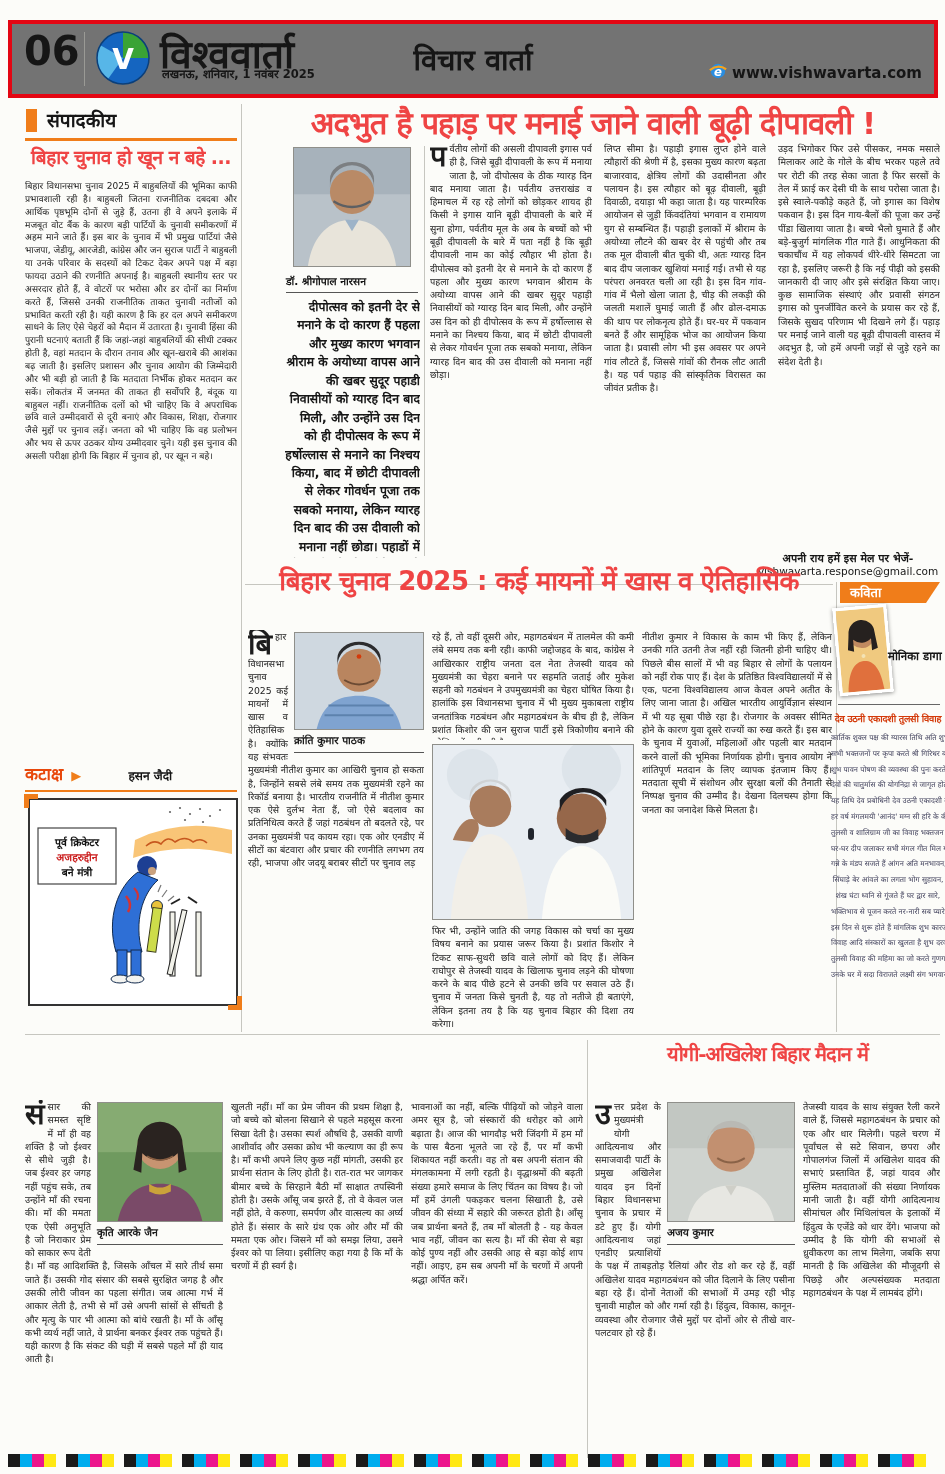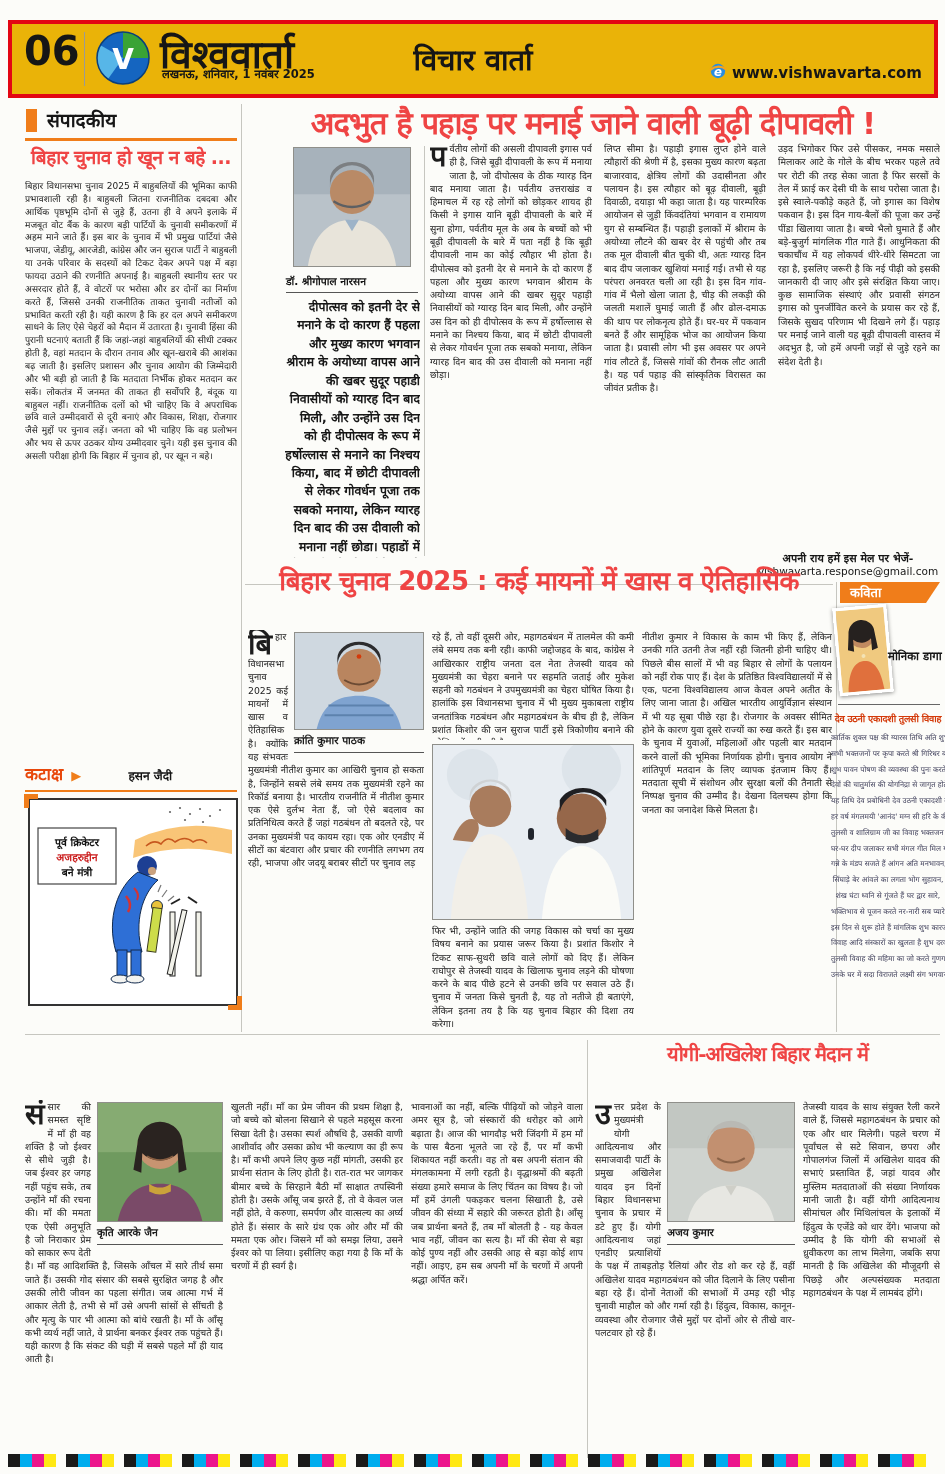--- a/index.html
+++ b/index.html
@@ -10,21 +10,21 @@
   .hrule{position:absolute;height:1px;background:#c6c6c0;}
   .body-text{font-size:9.3px;line-height:1.43;text-align:justify;overflow:hidden;color:#1d1d1d;}
   .dropcap{float:left;font-weight:800;font-size:29px;line-height:26px;margin:1px 3px 0 0;}
   .caption{font-weight:700;text-align:left;font-size:10.5px;border-bottom:1px solid #555;
            padding:3px 0 4px 0;}
   .photo-frame{border:1px solid #8f8f8a;background:#d9d9d4;box-sizing:border-box;}
   .photo-frame svg{display:block;width:100%;height:100%;}
   .float-photo{float:right;margin:2px 0 5px 6px;}
   .headline{font-weight:800;text-align:center;white-space:nowrap;color:#ef4444;letter-spacing:-0.5px;}
   
-  .masthead-box{position:absolute;left:8px;top:20px;width:922px;height:70px;border:4px solid #e30613;background:#eab308;}
+  .masthead-box{position:absolute;left:8px;top:20px;width:922px;height:70px;border:4px solid #e30613;background:#737373;}
   .page-num{position:absolute;left:12px;top:4px;font-size:40px;font-weight:800;}
   .mast-title{position:absolute;left:148px;top:2px;font-size:39px;font-weight:800;}
   .mast-date{position:absolute;left:150px;top:42px;font-size:11.5px;font-weight:600;}
   .section-title{position:absolute;left:0;right:0;top:15px;text-align:center;font-size:29px;font-weight:800;}
   .website{position:absolute;right:12px;top:38px;font-size:15px;font-weight:700;display:flex;align-items:center;gap:5px;}
   
   .edit-head{position:absolute;left:25px;top:106px;width:212px;height:32px;border-bottom:3px solid #f07d1a;}
   .edit-head .sq{position:absolute;left:1px;top:3px;width:11px;height:23px;background:#f07d1a;}
   .edit-head .lbl{position:absolute;left:22px;top:1px;font-size:19px;font-weight:800;}
   

